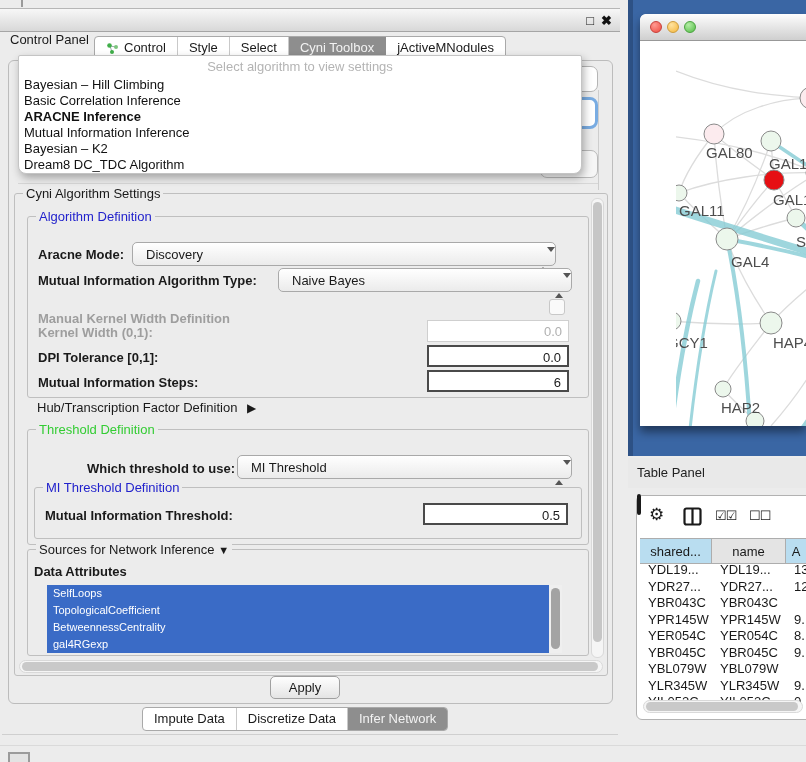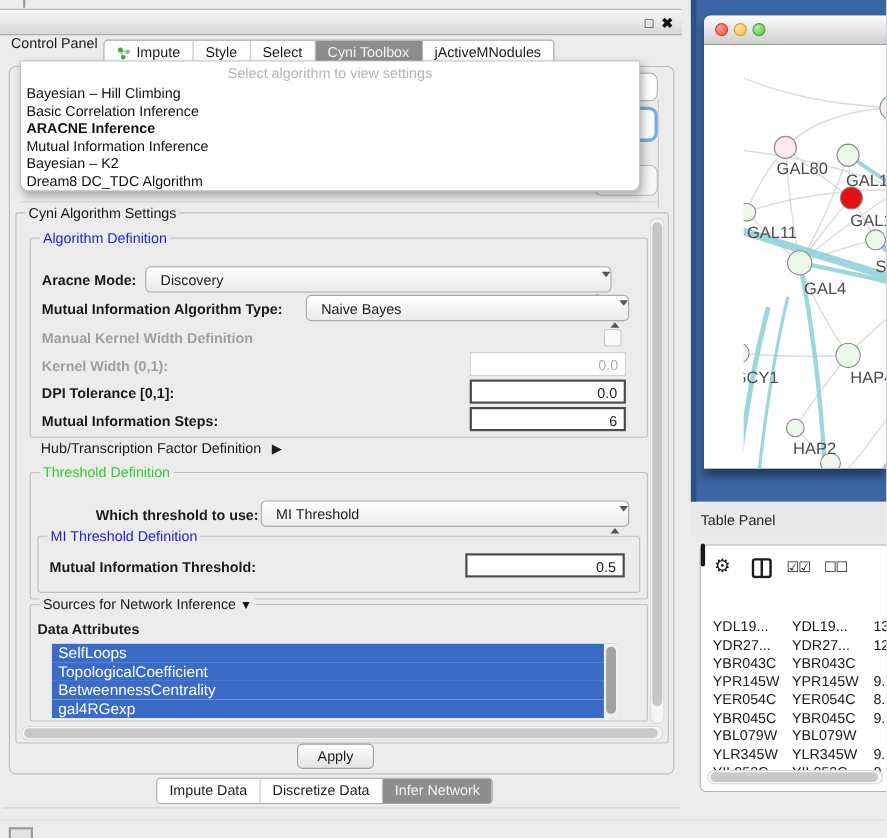--- a/index.html
+++ b/index.html
@@ -68,21 +68,21 @@
   .field.strong{border:2px solid #4a4a4a;}
   .field.dis{border:1px solid #cfcfcf;color:#b0b0b0;}
   .checkbox{position:absolute;width:14px;height:14px;border:1px solid #c8c8c8;border-radius:3px;background:#fafafa;}
 
   .vscroll{position:absolute;width:11px;background:#f5f5f5;border:1px solid #d9d9d9;border-radius:6px;}
   .vscroll .thumb{position:absolute;left:1px;right:1px;background:#c6c6c6;border-radius:5px;}
   .hscroll{position:absolute;height:13px;background:#f5f5f5;border:1px solid #d9d9d9;border-radius:7px;box-sizing:border-box;}
   .hscroll .thumb{position:absolute;top:1px;bottom:1px;background:#c9c9c9;border-radius:5px;}
 
   .attr-list{position:absolute;overflow:hidden;background:#fff;}
-  .attr-item{height:17px;line-height:17px;padding-left:6px;font-size:14px;color:#fff;background:#3a6bc6;white-space:nowrap;}
+  .attr-item{height:17px;line-height:17px;padding-left:6px;font-size:11px;color:#fff;background:#3a6bc6;white-space:nowrap;}
   .attr-scroll{position:absolute;right:0;top:0;bottom:0;width:13px;background:#efefef;}
   .attr-scroll .thumb{position:absolute;left:2px;right:2px;top:3px;bottom:4px;background:#a3a3a3;border-radius:5px;}
 
   .apply-btn{position:absolute;left:270px;top:676px;width:68px;height:21px;border:1px solid #a0a0a0;border-radius:5px;
     background:linear-gradient(#fefefe,#e4e4e4);font-size:13px;text-align:center;line-height:21px;}
 
   
   .blue-panel{position:absolute;left:628px;top:0;width:178px;height:456px;background:#3a66a4;
     box-shadow:inset 5px 0 0 #2d5185;}
   .net-window{position:absolute;left:640px;top:14px;width:166px;height:412px;background:#fff;
@@ -135,21 +135,21 @@
 
   <div class="tabbar" id="topTabs">
       <div class="tab">
         <svg width="13" height="13">
           <line x1="4" y1="4" x2="10" y2="5" stroke="#9aa" stroke-width="1"></line>
           <line x1="4" y1="4" x2="6" y2="10" stroke="#9aa" stroke-width="1"></line>
           <circle cx="3.5" cy="3.5" r="2.3" fill="#3fae49"></circle>
           <circle cx="10" cy="5" r="2" fill="#7cc57f"></circle>
           <circle cx="6" cy="10" r="2" fill="#3fae49"></circle>
         </svg>
-        <span>Impute</span>
+        <span>Control</span>
       </div>
       <div class="tab">
         <span>Style</span>
       </div>
       <div class="tab">
         <span>Select</span>
       </div>
       <div class="tab sel">
         <span>Cyni Toolbox</span>
       </div>
@@ -190,21 +190,21 @@
         <span>Discovery</span>
         <span class="stepper"><span class="up"></span><span class="dn"></span></span>
       </div>
 
       <span class="lbl" style="left:10px;top:56px;">Mutual Information Algorithm Type:</span>
       <div class="combo" style="left:250px;top:51px;width:294px;">
         <span>Naive Bayes</span>
         <span class="stepper"><span class="up"></span><span class="dn"></span></span>
       </div>
 
-      <span class="lbl dis" style="left:10px;top:83px;">Manual Kernel Width Definition</span>
+      <span class="lbl dis" style="left:10px;top:94px;">Manual Kernel Width Definition</span>
       <div class="checkbox" style="left:521px;top:82px;"></div>
 
       <span class="lbl dis" style="left:10px;top:108px;">Kernel Width (0,1):</span>
       <div class="field dis" style="left:399px;top:103px;width:142px;">0.0</div>
 
       <span class="lbl" style="left:10px;top:133px;">DPI Tolerance [0,1]:</span>
       <div class="field strong" style="left:399px;top:128px;width:142px;">0.0</div>
 
       <span class="lbl" style="left:10px;top:158px;">Mutual Information Steps:</span>
       <div class="field strong" style="left:399px;top:153px;width:142px;">6</div>
@@ -356,20 +356,27 @@
     <div class="tb-toolbar">
       <span class="tb-icon tb-gear">⚙</span>
       <svg class="tb-icon tb-cols" width="19" height="19">
         <rect x="1.5" y="1.5" width="16" height="16" rx="2" fill="none" stroke="#1a1a1a" stroke-width="2.2"></rect>
         <line x1="9.5" y1="1.5" x2="9.5" y2="17.5" stroke="#1a1a1a" stroke-width="2.2"></line>
       </svg>
       <span class="tb-icon tb-checks">☑☑</span>
       <span class="tb-icon tb-unchecks">☐☐</span>
       <span class="tb-export"></span>
     </div>
+    <div class="tb-grid">
+      <div class="tb-headrow">
+        <div class="tb-hcell hl" style="width:72px;">shared...</div>
+        <div class="tb-hcell" style="width:74px;">name</div>
+        <div class="tb-hcell hl" style="flex:1;">A</div>
+      </div>
+    </div>
     <div class="tb-rows" id="tableRows">
         <div class="tb-row">
           <div class="tb-cell" style="width: 72px;">YDL19...</div>
           <div class="tb-cell" style="width: 74px;">YDL19...</div>
           <div class="tb-cell" style="width: auto; flex: 1 1 0%;">13</div>
         </div>
         <div class="tb-row">
           <div class="tb-cell" style="width: 72px;">YDR27...</div>
           <div class="tb-cell" style="width: 74px;">YDR27...</div>
           <div class="tb-cell" style="width: auto; flex: 1 1 0%;">12</div>

